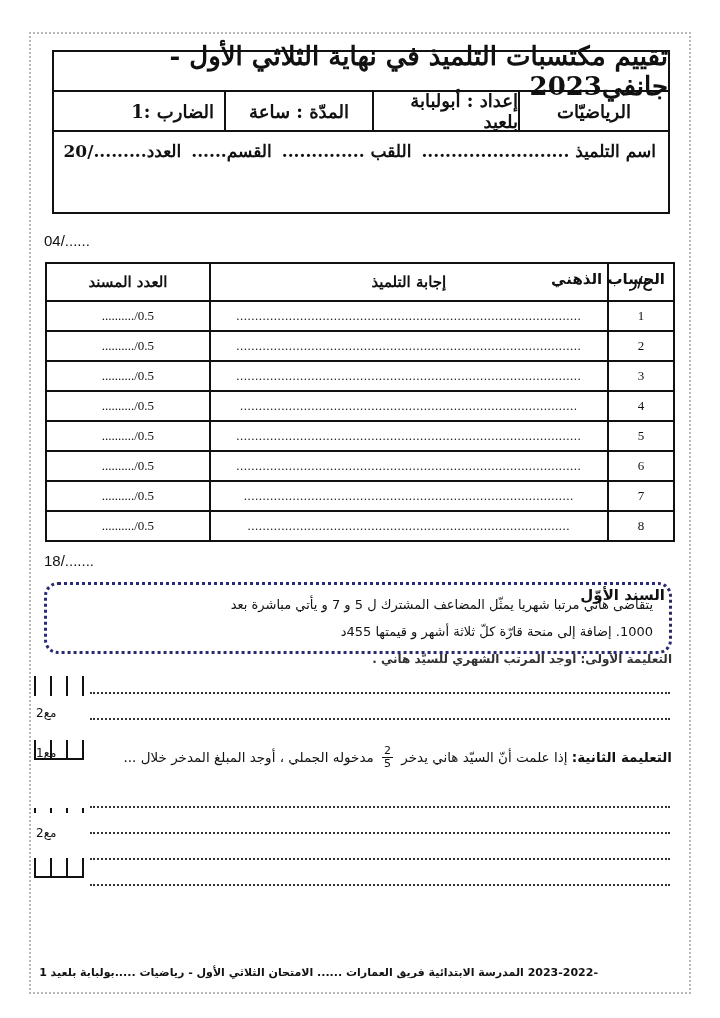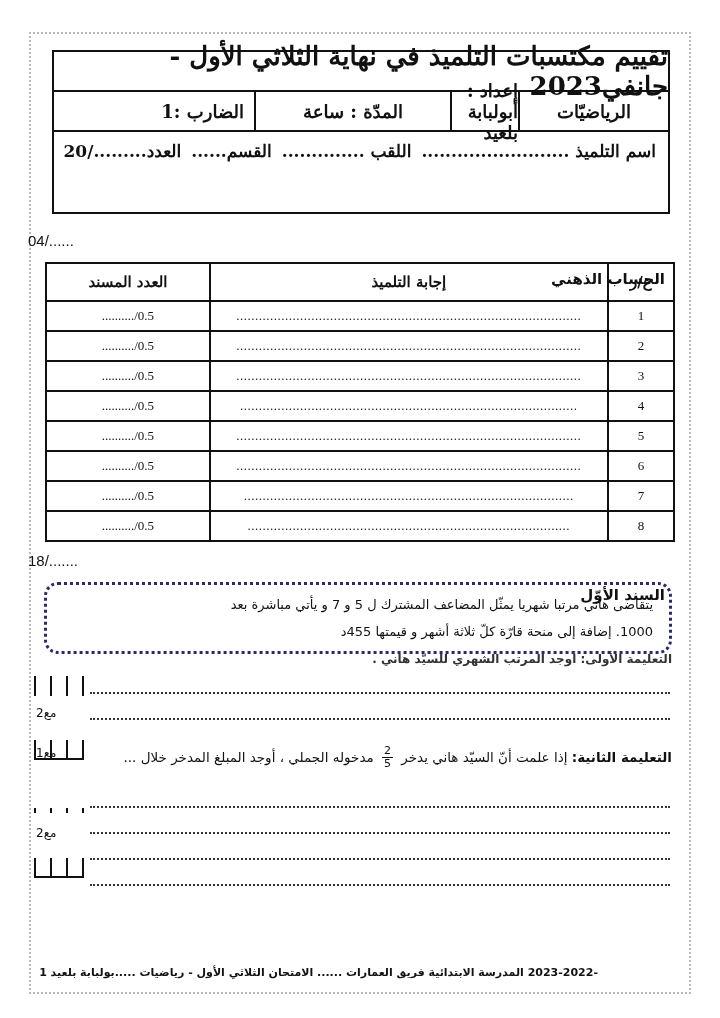--- a/index.html
+++ b/index.html
@@ -12,27 +12,27 @@
     .hrow { display: flex; align-items: center; justify-content: center; border-bottom: 2px solid #111;
             box-sizing: border-box; font-family: "DejaVu Serif", serif; font-weight: bold; }
     .hrow:last-child { border-bottom: none; }
     .hrow.r1 { height: 42px; font-size: 20px; }
     .hrow.r2 { height: 40px; font-size: 26px; }
     .hrow.r3 { height: 40px; font-size: 18px; }
     .hrow.r4 { height: 38px; font-size: 17px; justify-content: flex-start; padding-right: 12px; gap: 10px; }
     .cell { height: 100%; display: flex; align-items: center; justify-content: center;
             border-left: 2px solid #111; box-sizing: border-box; }
     .cell:last-child { border-left: none; }
-    .c1 { width: 200px; justify-content: flex-start; padding-right: 10px; }
-    .c2 { width: 196px; }
+    .c1 { width: 170px; justify-content: flex-start; padding-right: 10px; }
+    .c2 { width: 148px; }
     .c3 { width: 150px; }
     .c4 { flex: 1; }
     .section-title { position: absolute; right: 55px; font-size: 15px; font-weight: bold;
                      font-family: "DejaVu Sans", sans-serif; direction: rtl; margin-top: 48px; }
-    .score { position: absolute; left: 28px; font-size: 15px; font-family: "Liberation Sans", sans-serif; }
+    .score { position: absolute; left: 44px; font-size: 15px; font-family: "Liberation Sans", sans-serif; }
     table.mental { position: absolute; left: 45px; top: 262px; width: 630px; border-collapse: collapse;
                    direction: rtl; font-family: "Liberation Serif", serif; }
     table.mental th, table.mental td { border: 2px solid #111; text-align: center; padding: 0; }
     table.mental th { height: 36px; font-size: 15px; font-weight: bold; font-family: "DejaVu Serif", serif; }
     table.mental td { height: 28px; font-size: 13px; }
     table.mental .col-num { width: 66px; }
     table.mental .col-ans { width: 398px; }
     table.mental .col-score { width: 166px; border-radius: 11px; }
     .dots { letter-spacing: 0.5px; color: #222; font-size: 11px; }
     .statement { position: absolute; left: 44px; top: 582px; width: 628px; height: 72px;

